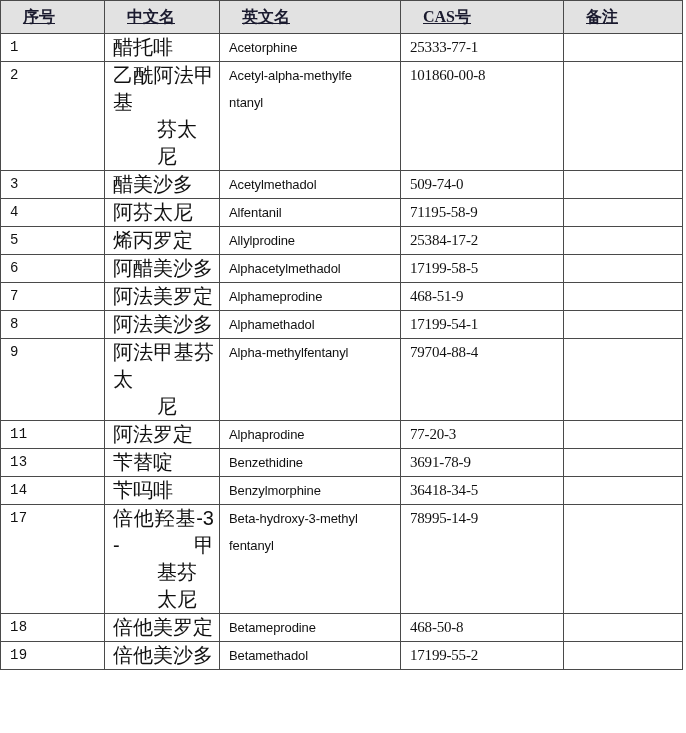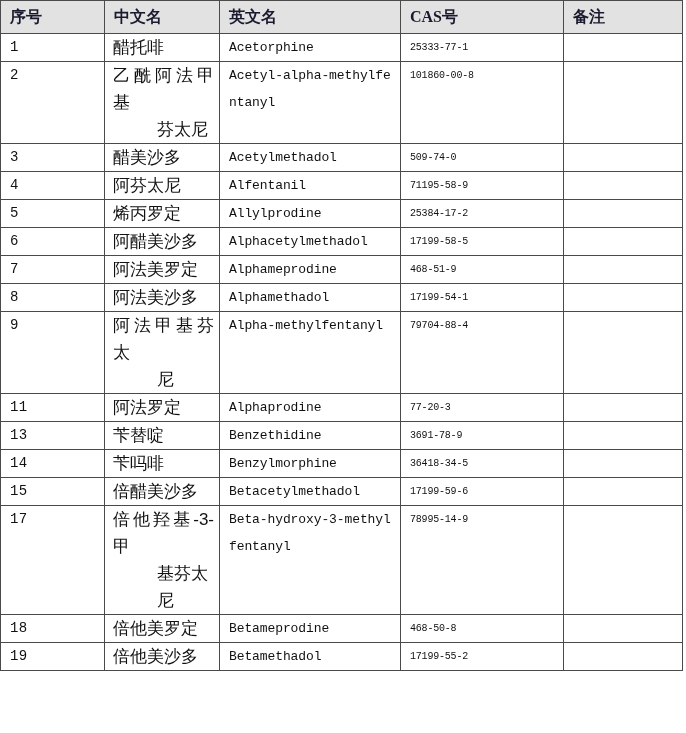--- a/index.html
+++ b/index.html
@@ -42,21 +42,22 @@
     height: 32px;
     font-weight: bold;
     font-size: 16px;
     line-height: 32px;
     color: #1a1a2e;
     text-align: left;
     white-space: nowrap;
   }
   .th-pad {
     display: block;
-    padding: 0 0 0 9px;
+    padding: 0 0 0 22px;
+    text-decoration: underline;
   }
 
   
   .cell {
     display: block;
     min-height: 27px;
     line-height: 27px;
     font-size: 15px;
     color: #111111;
     padding: 0 6px 0 9px;
@@ -65,54 +66,54 @@
 
   .cell-index {
     font-family: "Liberation Mono", "DejaVu Sans Mono", monospace;
     font-size: 14px;
     letter-spacing: 0.3px;
   }
 
   
   .cell-cn {
     font-family: "Liberation Sans", "DejaVu Sans", sans-serif;
-    font-size: 17px;
+    font-size: 20px;
     text-align: justify;
     text-align-last: left;
     word-break: break-all;
     padding: 0 5px 0 8px;
   }
   .cell-cn.wrap {
     text-align-last: auto;
   }
   .cell-cn.wrap .ln1 {
     display: block;
     text-align: justify;
     text-align-last: justify;
   }
   .cell-cn.wrap .ln2 {
     display: block;
     text-align: left;
     margin-left: 44px;
   }
 
   .cell-en {
-    font-family: Liberation Mono, monospace;
+    font-family: Liberation Sans, sans-serif;
     font-size: 13px;
     letter-spacing: -0.1px;
     word-break: break-all;
   }
   .cell-en .ln1,
   .cell-en .ln2 {
     display: block;
   }
 
   .cell-cas {
-    font-family: Liberation Mono, monospace;
-    font-size: 10px;
+    font-family: Liberation Serif, serif;
+    font-size: 15px;
     letter-spacing: -0.2px;
   }
 
   .cell-note {
     font-family: "Liberation Sans", "DejaVu Sans", sans-serif;
     font-size: 15px;
   }
 
   
   tr.tall .cell { min-height: 55px; }
@@ -376,39 +377,20 @@
             <span class="ln1">Benzylmorphine</span>
           </span>
         </td>
         <td>
           <span class="cell cell-cas">36418-34-5</span>
         </td>
         <td>
           <span class="cell cell-note"></span>
         </td>
       </tr>
-      <tr>
-        <td>
-          <span class="cell cell-index">15</span>
-        </td>
-        <td>
-          <span class="cell cell-cn">倍醋美沙多</span>
-        </td>
-        <td>
-          <span class="cell cell-en">
-            <span class="ln1">Betacetylmethadol</span>
-          </span>
-        </td>
-        <td>
-          <span class="cell cell-cas">17199-59-6</span>
-        </td>
-        <td>
-          <span class="cell cell-note"></span>
-        </td>
-      </tr>
       <tr class="tall">
         <td>
           <span class="cell cell-index">17</span>
         </td>
         <td>
           <span class="cell cell-cn wrap">
             <span class="ln1">倍他羟基-3-甲</span>
             <span class="ln2">基芬太尼</span>
           </span>
         </td>

